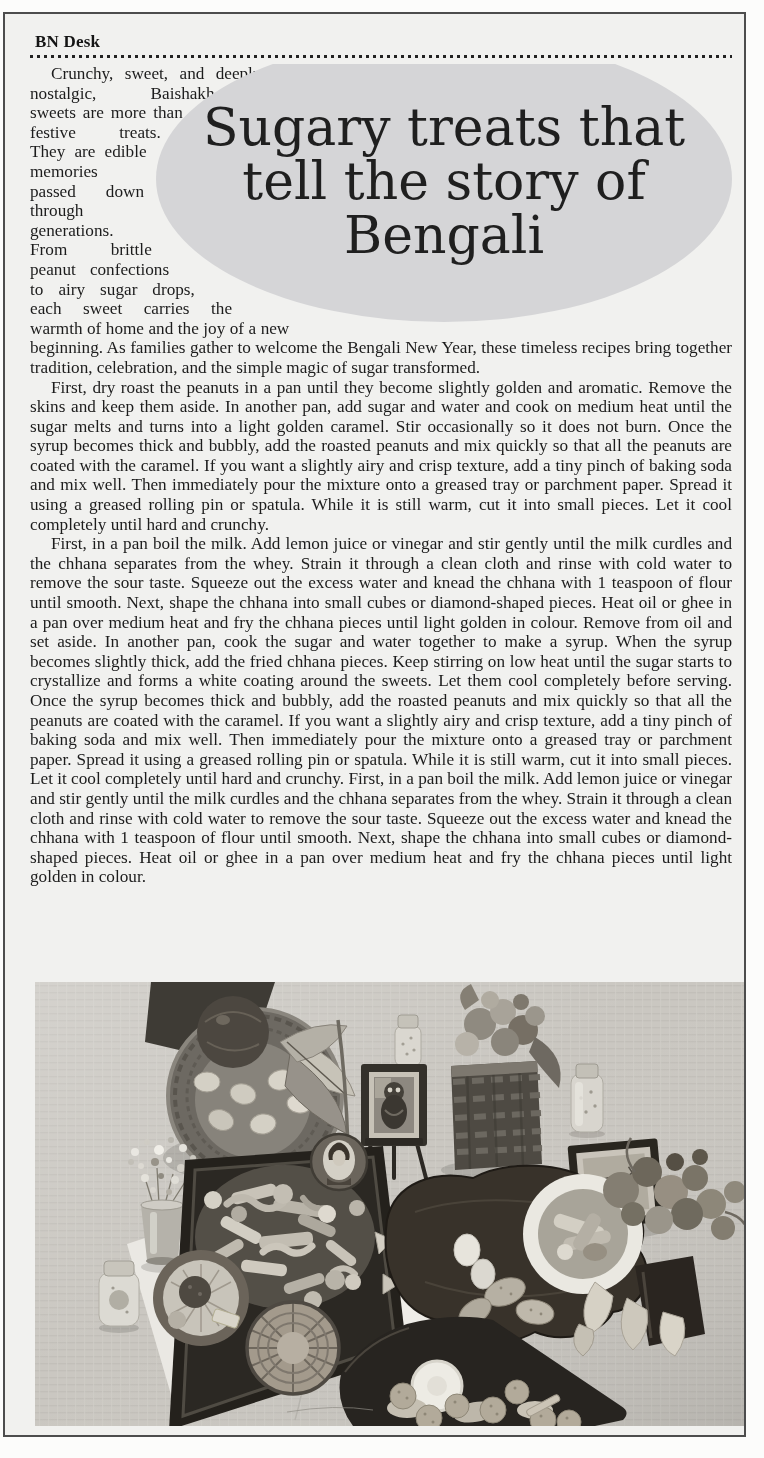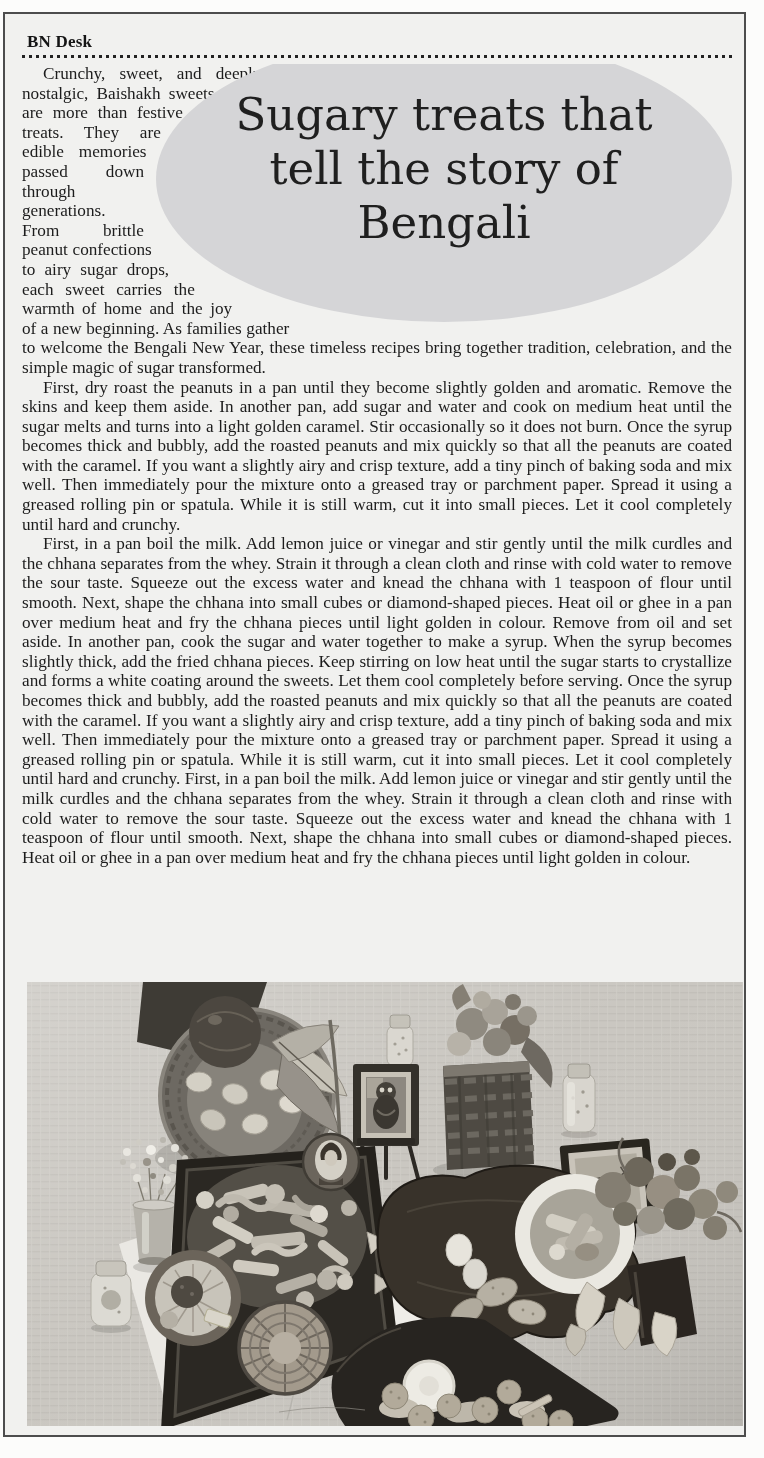--- a/index.html
+++ b/index.html
@@ -5,21 +5,21 @@
   html,body{margin:0;padding:0;}
   body{
     width:764px;height:1458px;background:#fcfcfb;
     font-family:"Liberation Serif", serif;
     -webkit-font-smoothing:antialiased;
   }
   .sheet{position:relative;width:764px;height:1458px;background:#fcfcfb;overflow:hidden;}
   .frame{
     position:absolute;left:3px;top:12px;width:743px;height:1425px;
     box-sizing:border-box;border:2px solid #4d4d4d;background:#f1f1ef;
-    padding:18px 12px 0 17px;overflow:hidden;
+    padding:18px 12px 0 25px;overflow:hidden;
   }
   .byline{
     font-size:17px;font-weight:bold;color:#151515;line-height:20px;
     letter-spacing:.2px;padding-left:5px;
   }
   .dotted-rule{
     height:4px;margin-top:3px;
     background-image:repeating-linear-gradient(to right,#222 0 3px,transparent 3px 7px);
     background-repeat:repeat-x;background-size:7px 3.4px;background-position:left center;
   }
@@ -31,23 +31,23 @@
   .article p{margin:0;text-indent:21px;}
   .oval-wrap{
     float:right;width:576px;height:286px;
     margin:-28px 0 8px 12px;
     shape-outside:ellipse(50% 50% at 50% 50%);
     shape-margin:7px;
     position:relative;
   }
   .oval-bg{position:absolute;inset:0;border-radius:50%;background:#d5d5d7;}
   .headline{
-    position:relative;margin:0;padding-top:52px;text-align:center;
+    position:relative;margin:12px;padding-top:52px;text-align:center;
     font-family:"DejaVu Serif", serif;font-weight:normal;
-    font-size:45px;line-height:54px;color:#1f1f1f;
+    font-size:52px;line-height:54px;color:#1f1f1f;
   }
   .headline span{display:block;}
   .photo-wrap{clear:both;margin:4px 0 0 5px;width:716px;height:444px;}
 </style>
 </head>
 <body>
 
 <div class="sheet">
   <div class="frame">
 

